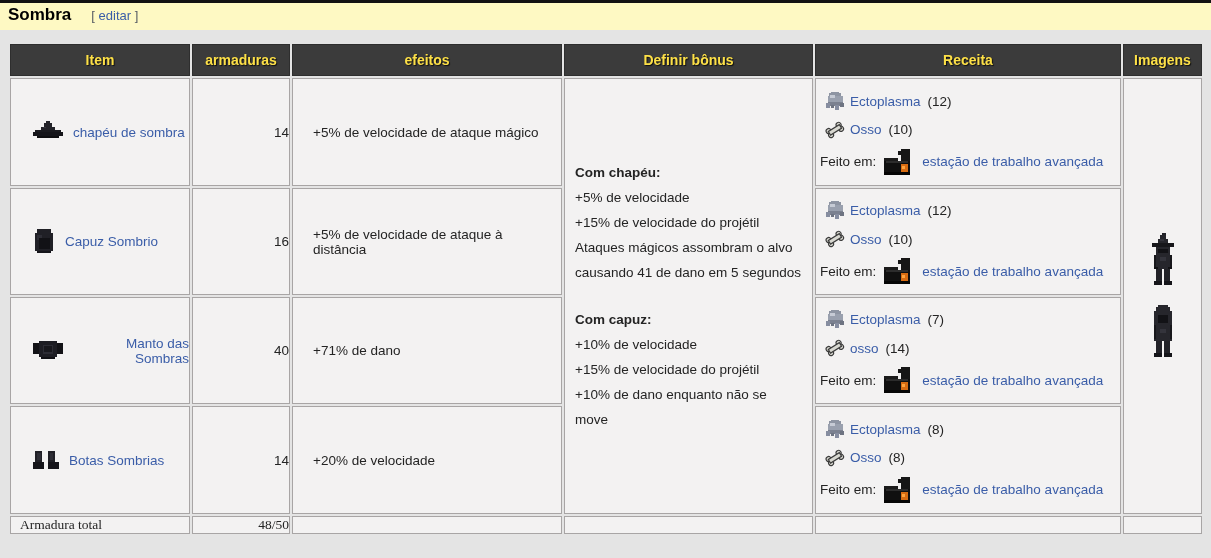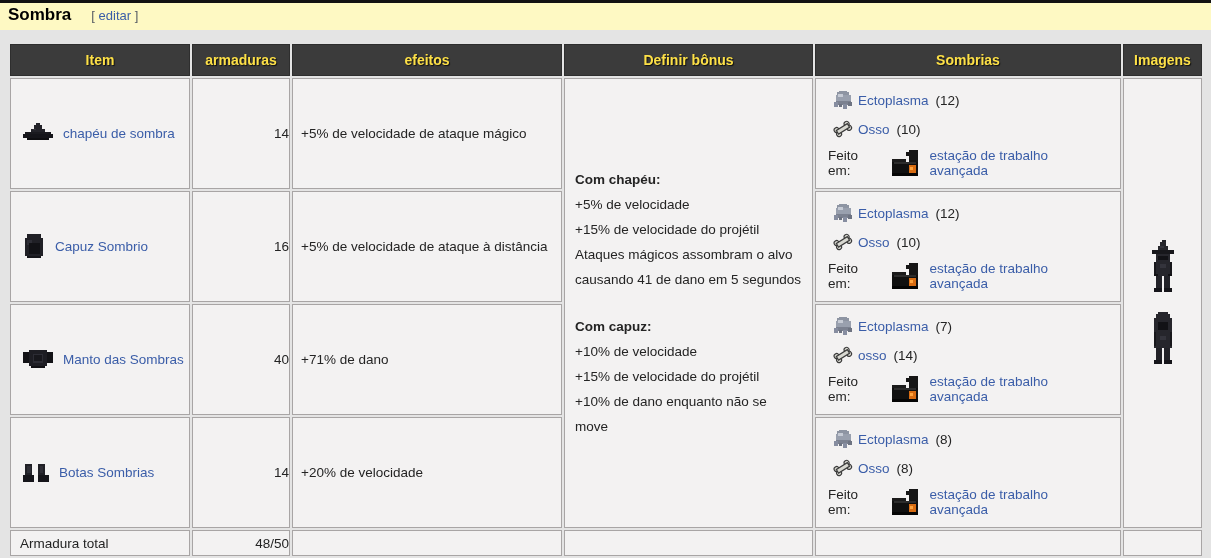--- a/index.html
+++ b/index.html
@@ -44,27 +44,27 @@
     padding: 0;
   }
   td {
     background: #f3f2f2;
     border: 1px solid #a8a5a5;
     vertical-align: middle;
     font-size: 13.5px;
     padding: 0;
   }
   a.wlink { color: #3a5da8; text-decoration: none; cursor: pointer; }
-  .item-cell { display: flex; align-items: center; padding-left: 12px; gap: 10px; }
+  .item-cell { display: flex; align-items: center; padding-left: 22px; gap: 10px; text-align: right; }
   .center { text-align: right; }
-  .effect-cell { padding: 4px 8px; }
+  .effect-cell { padding: 4px 20px; }
   .bonus-cell { padding: 0 10px; line-height: 25px; }
   .bonus-heading { font-weight: bold; }
   .bonus-gap { height: 22px; }
-  .recipe-cell { padding: 8px 12px; margin-left: 20px; }
+  .recipe-cell { padding: 8px 4px; margin-left: 20px; }
   .recipe-line { display: flex; align-items: center; margin: 4px 0 10px 0; }
   .recipe-line:last-child { margin-bottom: 2px; }
   .ing-icon { width: 30px; display: flex; justify-content: center; align-items: center; }
   .qty { margin-left: 7px; color: #242424; }
   .made-in { margin-right: 8px; }
   .station-icon { margin-right: 8px; display: flex; align-items: center; }
   .images-cell { text-align: center; }
   .images-stack {
     display: flex; flex-direction: column; align-items: center;
     justify-content: center; gap: 18px;
@@ -89,21 +89,21 @@
     <col style="width:249px">
       <col style="width:306px">
       <col style="width:79px">
   </colgroup>
   <tbody>
       <tr>
     <th>Item</th>
     <th>armaduras</th>
     <th>efeitos</th>
     <th>Definir bônus</th>
-    <th>Sombrias</th>
+    <th>Receita</th>
     <th>Imagens</th>
   </tr>
 
   <tr style="height:108px;">
     <td>
       <div class="item-cell">
         <span>
           <svg width="30" height="22" viewBox="0 0 16 12" shape-rendering="crispEdges">
             <rect x="7" y="0" width="2" height="2" fill="#232329"></rect>
             <rect x="6" y="1" width="4" height="2" fill="#232329"></rect>
@@ -428,21 +428,21 @@
             <rect x="11" y="10" width="5" height="5" fill="#d86c12"></rect>
             <rect x="12" y="11" width="2" height="2" fill="#ffa43e"></rect>
             <rect x="0" y="15" width="17" height="2" fill="#050505"></rect>
           </svg>
         </span>
         <a class="wlink">estação de trabalho avançada</a>
       </div>
     </td>
   </tr>
 
-  <tr style="height:26px;">
+  <tr style="height:18px;font-family:Liberation Serif, serif;">
     <td class="footer-label">Armadura total</td>
     <td class="center">48/50</td>
     <td></td>
     <td></td>
     <td></td>
     <td></td>
   </tr>
 </tbody>
   </table>
 

